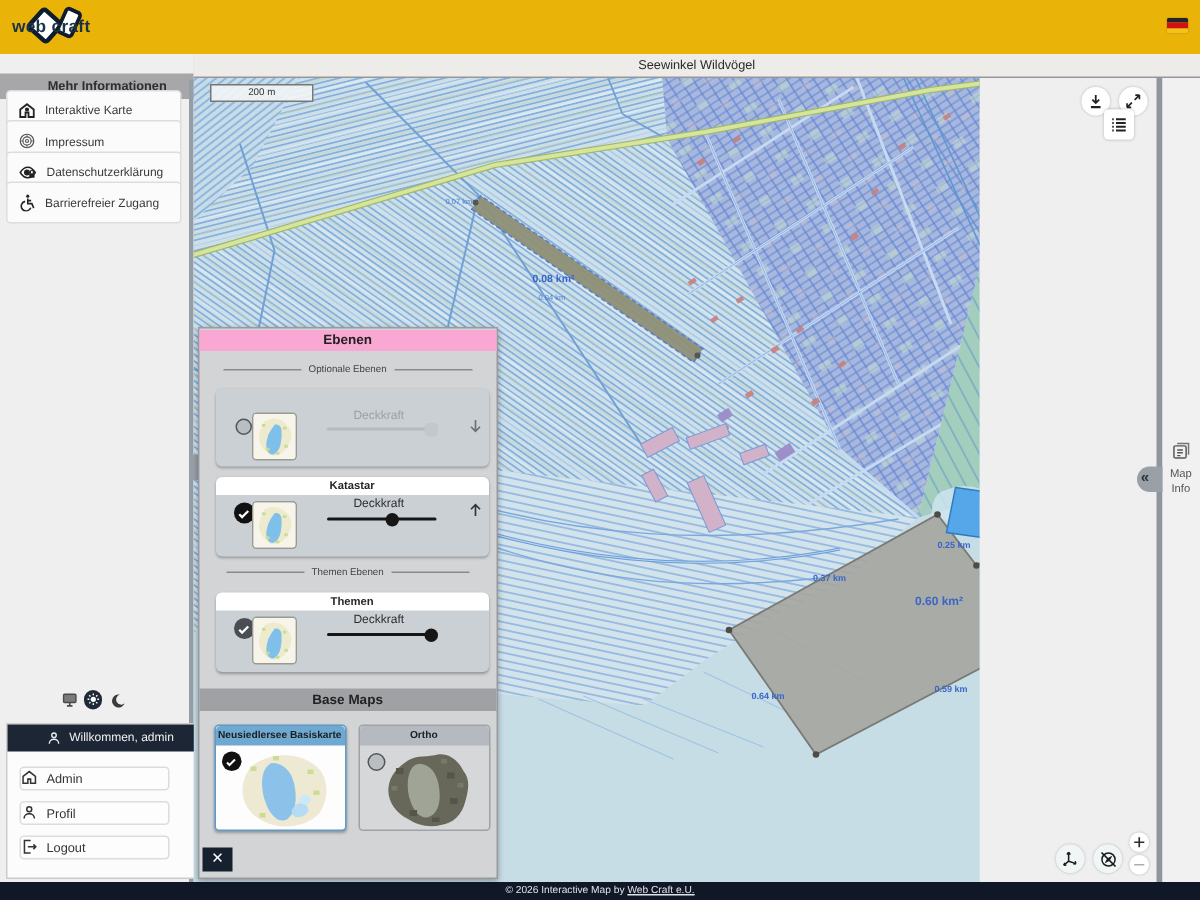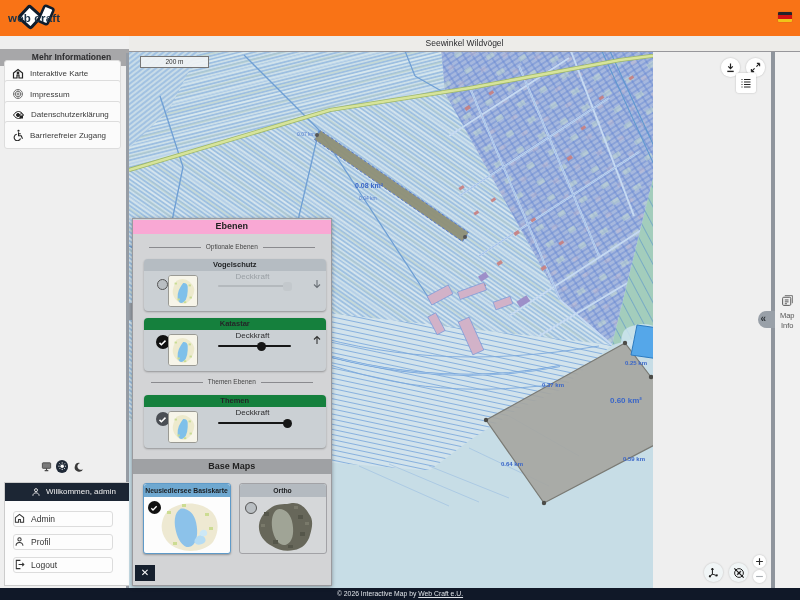--- a/index.html
+++ b/index.html
@@ -1,18 +1,18 @@
 <!DOCTYPE html>
 <html><head><meta charset="utf-8">
 <style>
 *{margin:0;padding:0;box-sizing:border-box}
 html,body{width:800px;height:600px;overflow:hidden}
 body{font-family:"Liberation Sans",sans-serif;position:relative;background:#efefef}
 .abs{position:absolute}
-#topbar{left:0;top:0;width:800px;height:36px;background:#f97316}
+#topbar{left:0;top:0;width:800px;height:36px;background:#eab308}
 #flag{left:778px;top:12px;width:14px;height:10px;border-radius:1px;overflow:hidden;box-shadow:0 0 1px rgba(0,0,0,.4)}
 #flag div{height:3.34px}
 #sidebar{left:0;top:36px;width:129px;height:552px;background:#efefef}
 #sidehead{left:0;top:13px;width:143px;height:16.5px;background:#a7a7a9;color:#2d2d2f;font-weight:bold;font-size:8.5px;text-align:center;line-height:16.5px}
 #lstrip{left:125.6px;top:16.5px;width:3.4px;height:535.5px;background:#979da5}
 .navbtn{left:4px;width:117px;height:28px;background:#fbfbfb;border:1px solid #ddd;border-radius:3px;color:#3a3a3a;font-size:8px;display:flex;align-items:center}
 .navbtn svg{margin-left:7px;margin-right:6px}
 #userbox{left:4px;top:445.5px;width:139px;height:104px;background:#fcfcfc;border:1px solid #ccc}
 #userhead{left:0;top:0;width:100%;height:18px;background:#1c2634;color:#f0f0f0;font-size:8px;display:flex;align-items:center;justify-content:center;gap:5px}
 .ubtn{left:8px;width:100px;height:16.5px;background:#fdfdfd;border:1px solid #dcdcdc;border-radius:3px;color:#333;font-size:8.5px;display:flex;align-items:center;justify-content:flex-start;gap:6px}
@@ -25,21 +25,21 @@
 .cbtn{border-radius:50%;background:rgba(255,255,255,.95);box-shadow:0 0 2px rgba(0,0,0,.25);display:flex;align-items:center;justify-content:center;z-index:4}
 #lhandle{left:126.5px;top:303px;width:13.5px;height:17px;background:#99a0a8;border-radius:0 9px 9px 0;z-index:6;color:#2e3338;font-size:9px;font-weight:bold;line-height:16px;text-align:right;padding-right:2px}
 #rhandle{left:757.5px;top:311px;width:17px;height:17px;background:#99a0a8;border-radius:9px 0 0 9px;z-index:6;color:#2e3338;font-size:10px;font-weight:bold;line-height:16px;padding-left:3px}
 
 #panel{left:132px;top:218px;width:199.5px;height:368px;background:#d3d4d6;border:1px solid #9a9a9e;box-shadow:0 1px 4px rgba(0,0,0,.35);z-index:10}
 #phead{left:0;top:1px;width:100%;height:13.5px;background:#f9a8d4;color:#222;font-weight:bold;font-size:9px;text-align:center;line-height:13.5px}
 .divider{width:100%;color:#444;font-size:6.5px;text-align:center}
 .divider:before,.divider:after{content:"";display:inline-block;vertical-align:middle;width:52px;height:1px;background:#8a8a8e;margin:0 5px}
 .lcard{left:10.5px;width:182.5px;height:52px;border-radius:4px;background:#cbd0d4;box-shadow:0 1px 2px rgba(0,0,0,.3)}
 .lhead{left:0;top:0;width:100%;height:11.5px;border-radius:4px 4px 0 0;font-weight:bold;font-size:7.5px;text-align:center;line-height:11.5px;color:#242628}
-.bluehead{background:#15803d}
+.bluehead{background:#ffffff}
 .grayhead{background:#b5bcc2}
 .deck{font-size:8px;color:#2c2c2e;text-align:center;width:70px}
 .deckdis{color:#9aa0a5}
 .track{height:2px;border-radius:1px}
 .knob{border-radius:50%;background:#161616}
 #basebar{left:0;top:240px;width:100%;height:14.5px;background:#9fa1a4;color:#222;font-weight:bold;font-size:9px;text-align:center;line-height:14.5px}
 .bcard{top:264px;height:71px;border-radius:3px}
 .bhead{left:0;top:0;width:100%;height:13px;font-weight:bold;font-size:6.8px;text-align:center;line-height:13px;color:#1c1e20;border-radius:3px 3px 0 0}
 #xbtn{left:2px;top:346px;width:20px;height:16px;background:#16202e;color:#fff;font-size:10px;text-align:center;line-height:15px}
 .chk{border-radius:50%;background:#111;display:flex;align-items:center;justify-content:center}
@@ -341,21 +341,20 @@
     <svg width="9" height="9" viewBox="0 0 24 24" stroke="#a9aeb3" stroke-width="3" fill="none">
       <path d="M3 12h18"></path>
     </svg>
   </div>
 
 <div class="abs" id="panel">
  <div class="abs" id="phead">Ebenen</div>
  <div class="abs divider" style="left:0;top:24px">Optionale Ebenen</div>
 
  <div class="abs lcard" style="top:40px">
-  <div class="abs lhead grayhead">Vogelschutz</div>
   <div class="abs radio" style="left:13px;top:20px;width:11px;height:11px"></div>
   <svg class="abs thumb" style="left:24px;top:16px" width="30" height="32" viewBox="0 0 30 32">
    <rect width="30" height="32" fill="#f7f5e9"></rect>
    <path d="M8 5q8-4 14 1t5 10q-1 8-7 12t-11-1-5-10 4-12z" fill="#edeacd"></path>
    <path d="M12 8q4-2 6 2t3 9-1 8-5 1-4-7 0-9 1-4z" fill="#7fc0ea" transform="rotate(22 15 16)"></path>
    <g fill="#c8dc94">
           <rect x="6" y="7" width="2.5" height="2"></rect>
           <rect x="21" y="9" width="2.5" height="2"></rect>
           <rect x="9" y="24" width="2.5" height="2"></rect>
           <rect x="22" y="22" width="2.5" height="2"></rect>

